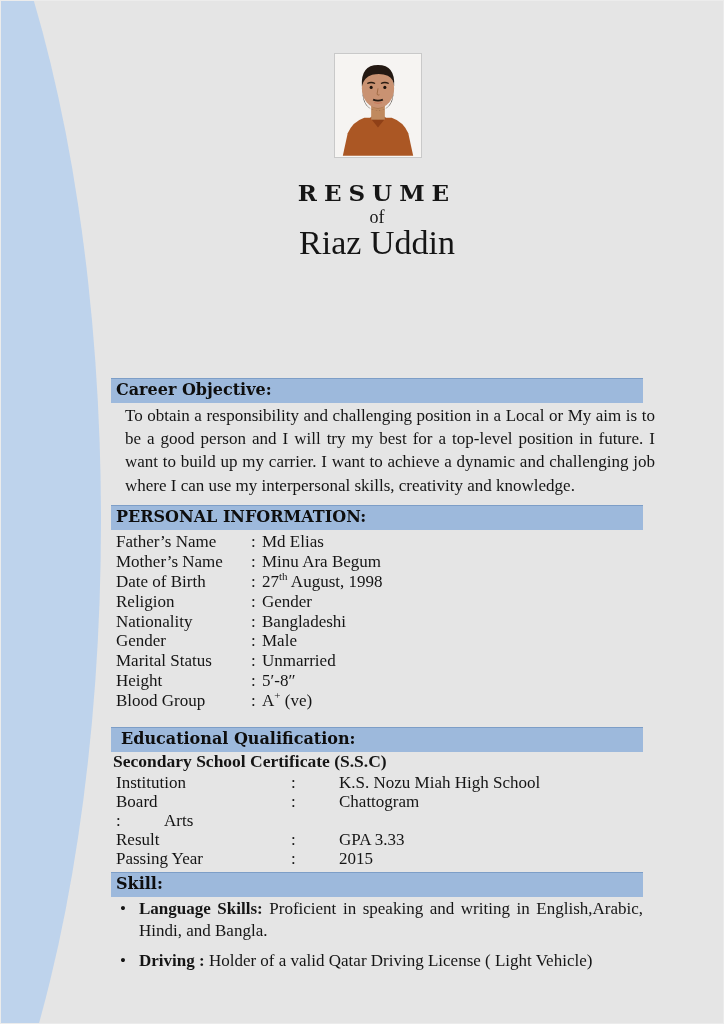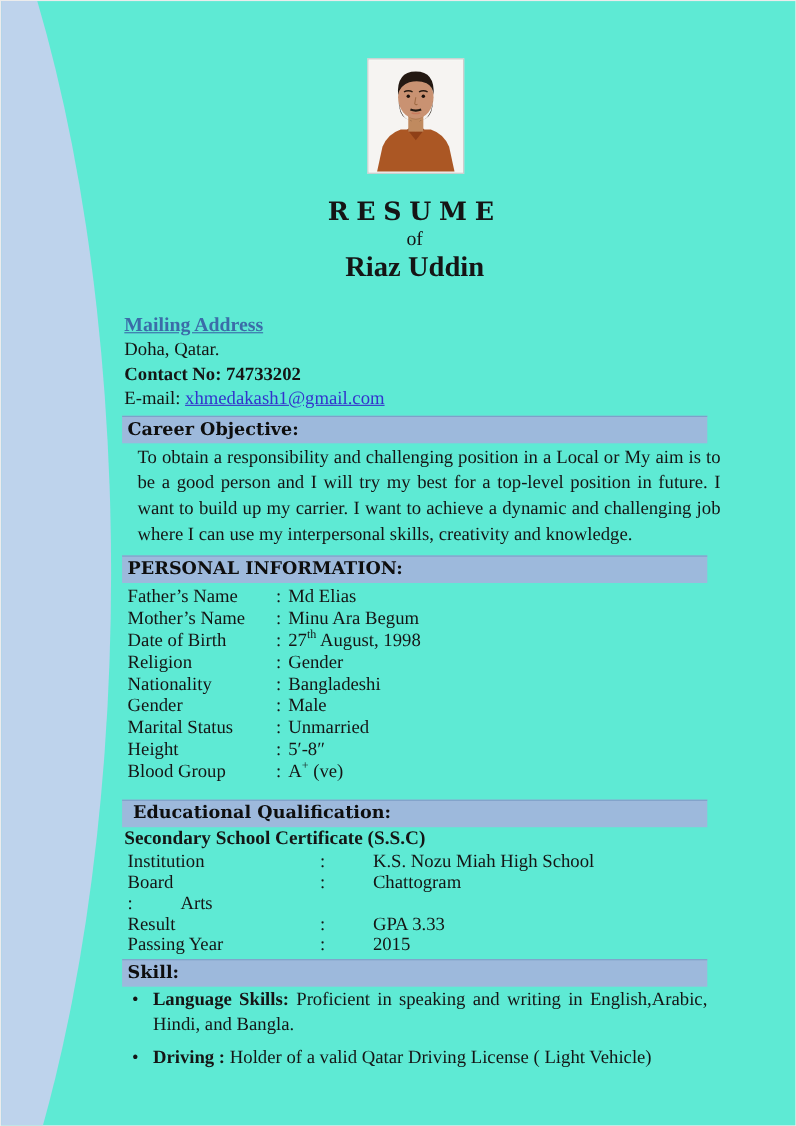--- a/index.html
+++ b/index.html
@@ -1,31 +1,31 @@
 <!DOCTYPE html>
 <html style="--band-blue: #9DB9DC; --band-border: #7D9EC7; --ellipse-blue: #BED3EC; --link-steel: #3B6CA8; --link-email: #3333CC;"><head>
 <meta charset="utf-8">
 <style>
   html,body{margin:0;padding:0;background:#fff;}
-  .page{position:relative;width:724px;height:1024px;overflow:hidden;background:#5eead4;
+  .page{position:relative;width:724px;height:1024px;overflow:hidden;background:#e5e5e5;
         border:1px solid #ececec;box-sizing:border-box;
         font-family:"Liberation Serif",serif;color:#151515;}
   .ellipse{position:absolute;left:-500px;top:-305px;width:600px;height:1650px;
            border-radius:50%;background:var(--ellipse-blue,#BED3EC);}
   .content{position:absolute;left:110px;top:0;width:532px;height:100%;}
 
   .photo{position:absolute;top:52px;left:223px;width:88px;height:105px;
          border:1px solid #c9c9c9;background:#f7f6f4;box-sizing:border-box;}
   .photo svg{display:block;width:100%;height:100%;}
 
   .title-block{position:absolute;top:179px;left:0;width:100%;text-align:center;}
   .t-resume{font-family:"DejaVu Serif",serif;font-size:23px;font-weight:bold;
             letter-spacing:7px;line-height:26px;}
   .t-of{font-size:18px;line-height:23px;}
-  .t-name{font-size:26px;font-weight:bold;line-height:28px;}
+  .t-name{font-size:34px;font-weight:normal;line-height:28px;}
 
   .contact{position:absolute;top:283px;left:2px;font-size:17px;line-height:22px;}
   .mailing{display:inline-block;color:var(--link-steel,#3B6CA8);font-weight:bold;
            font-size:18px;text-decoration:underline;}
   .bold{font-weight:bold;}
   .email-link{color:var(--link-email,#3333CC);text-decoration:underline;}
 
   .band{position:absolute;left:0;width:100%;background:var(--band-blue,#9DB9DC);
         border-top:1px solid var(--band-border,#7D9EC7);
         padding:1px 0 3px 5px;box-sizing:border-box;
@@ -83,26 +83,20 @@
         <path d="M40,48.5 Q44,50 48,48.5" stroke="#c97b5e" stroke-width="1.2" fill="none"></path>
       </svg>
     </div>
 
     <div class="title-block">
       <div class="t-resume">RESUME</div>
       <div class="t-of">of</div>
       <div class="t-name">Riaz Uddin</div>
     </div>
 
-    <div class="contact">
-      <div><span class="mailing">Mailing Address</span></div>
-      <div>Doha, Qatar.</div>
-      <div class="bold">Contact No: 74733202</div>
-      <div><span>E-mail: </span><a href="#" class="email-link">xhmedakash1@gmail.com</a></div>
-    </div>
 
     <div class="band band-career">Career Objective:</div>
     <div class="career-text">To obtain a responsibility and challenging position in a Local or My aim is to be a good person and I will try my best for a top-level position in future. I want to build up my carrier. I want to achieve a dynamic and challenging job where I can use my interpersonal skills, creativity and knowledge.</div>
 
     <div class="band band-personal">PERSONAL INFORMATION:</div>
     <div class="personal-rows">
       <div class="prow">
           <span class="lbl">Father’s Name</span>
           <span class="col">:</span>
           <span class="val">Md Elias</span>

